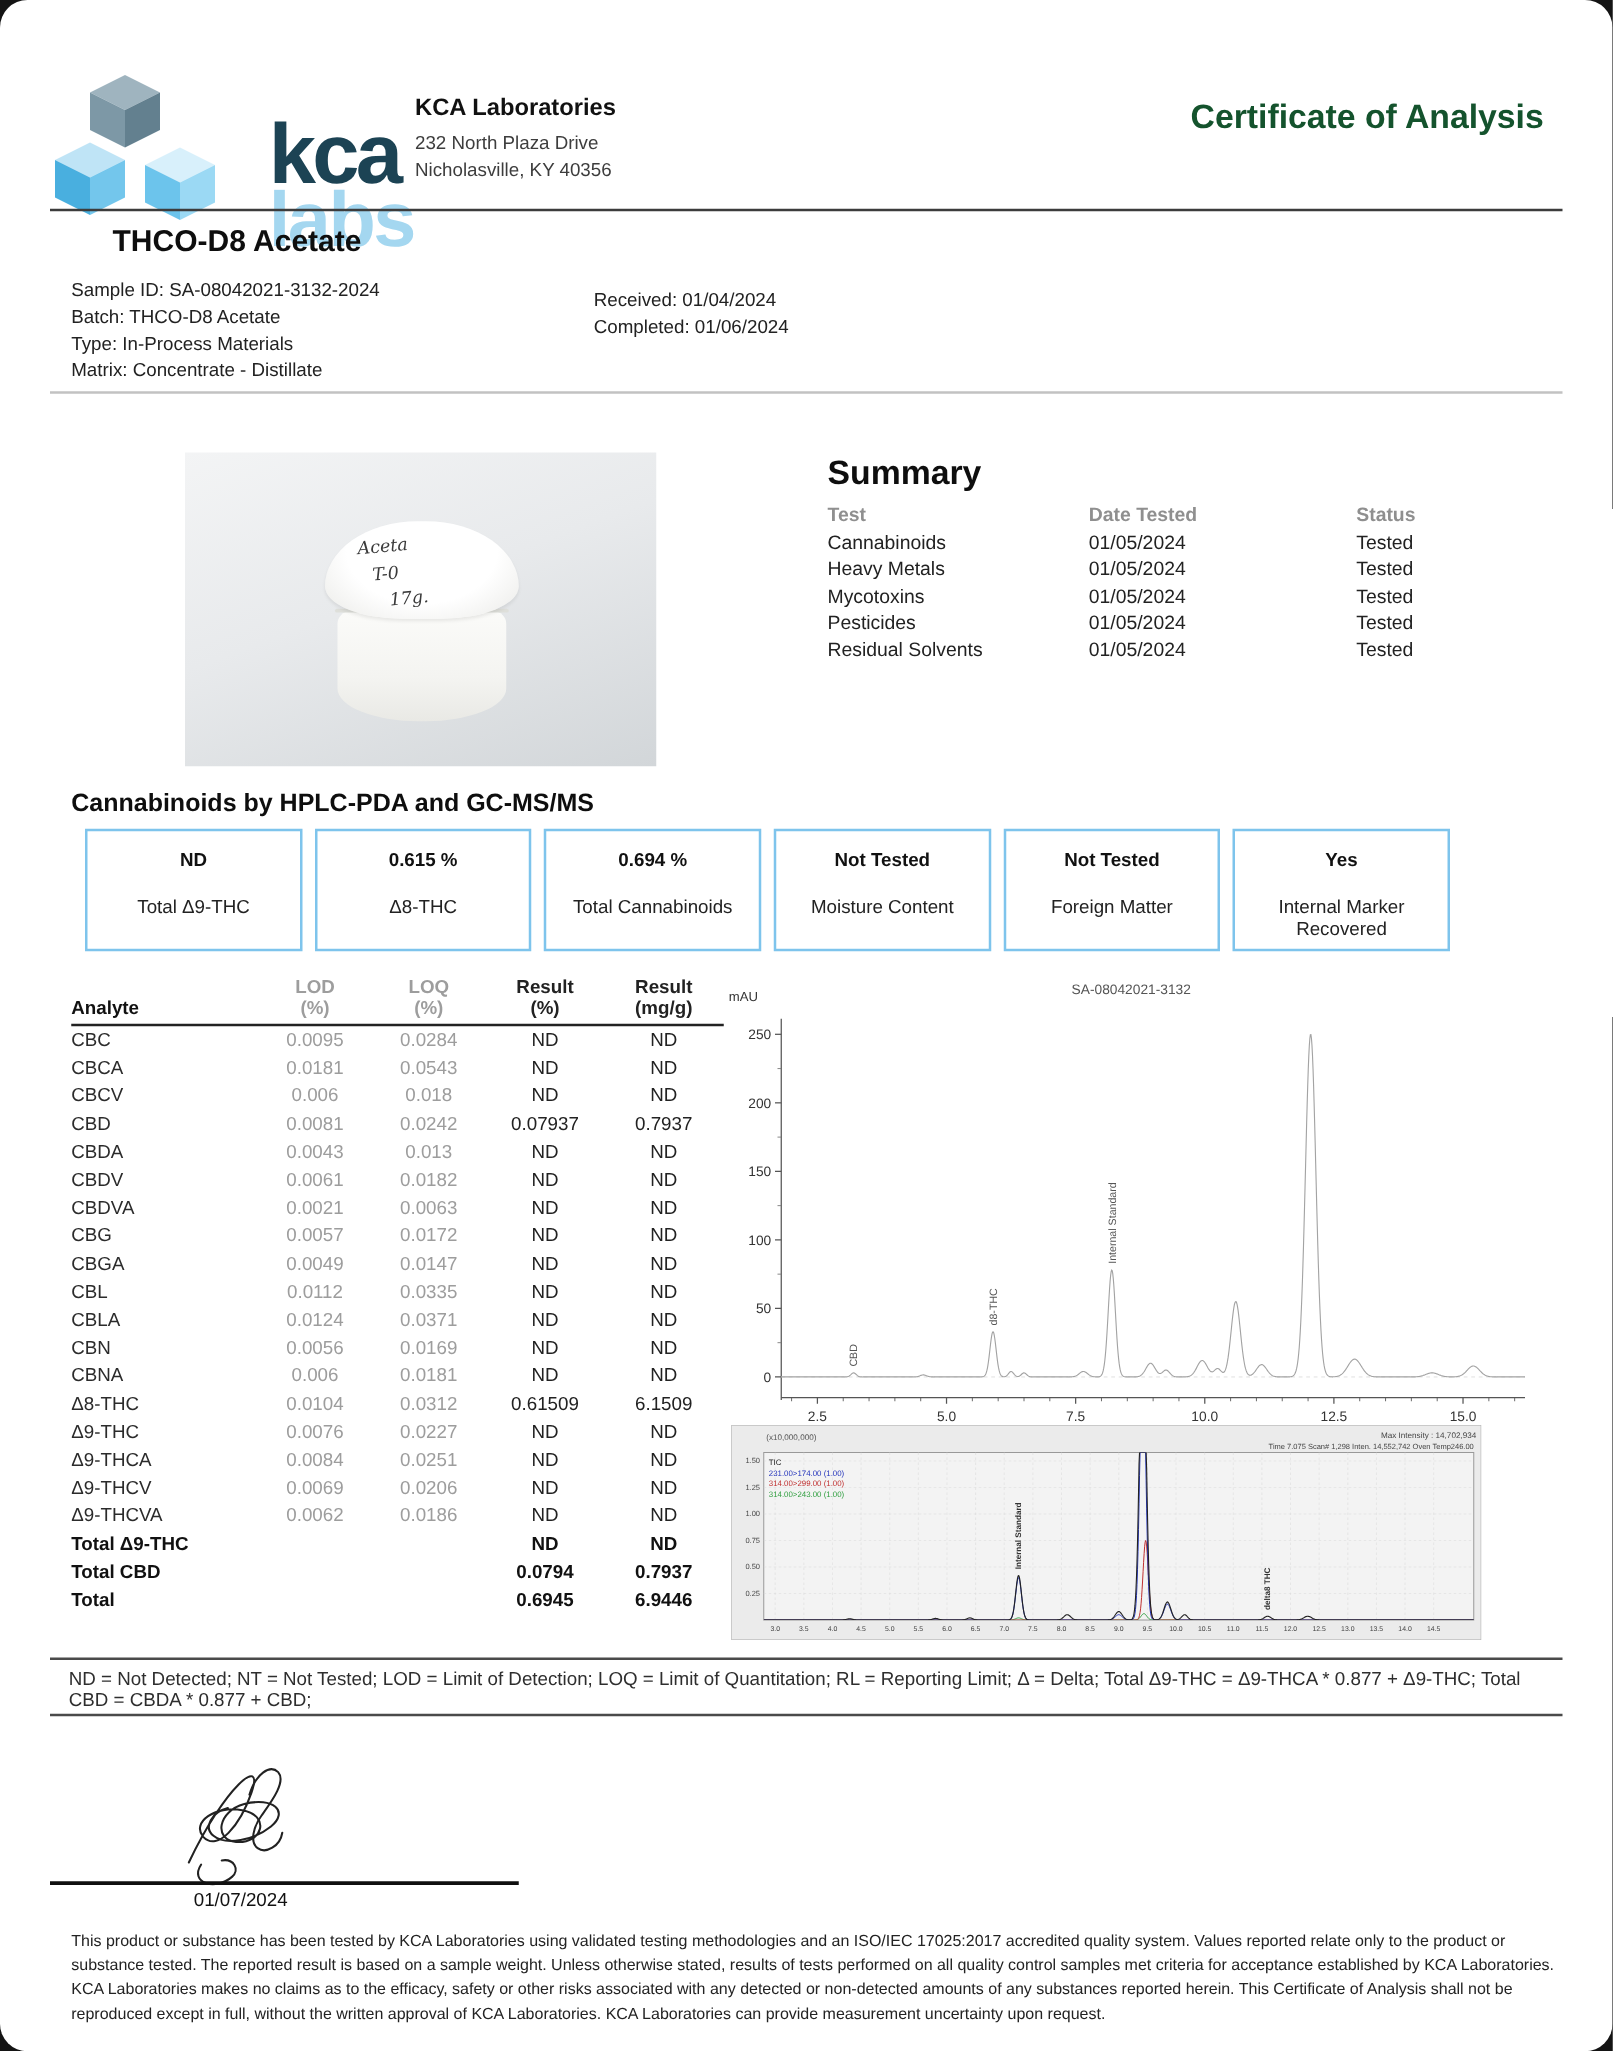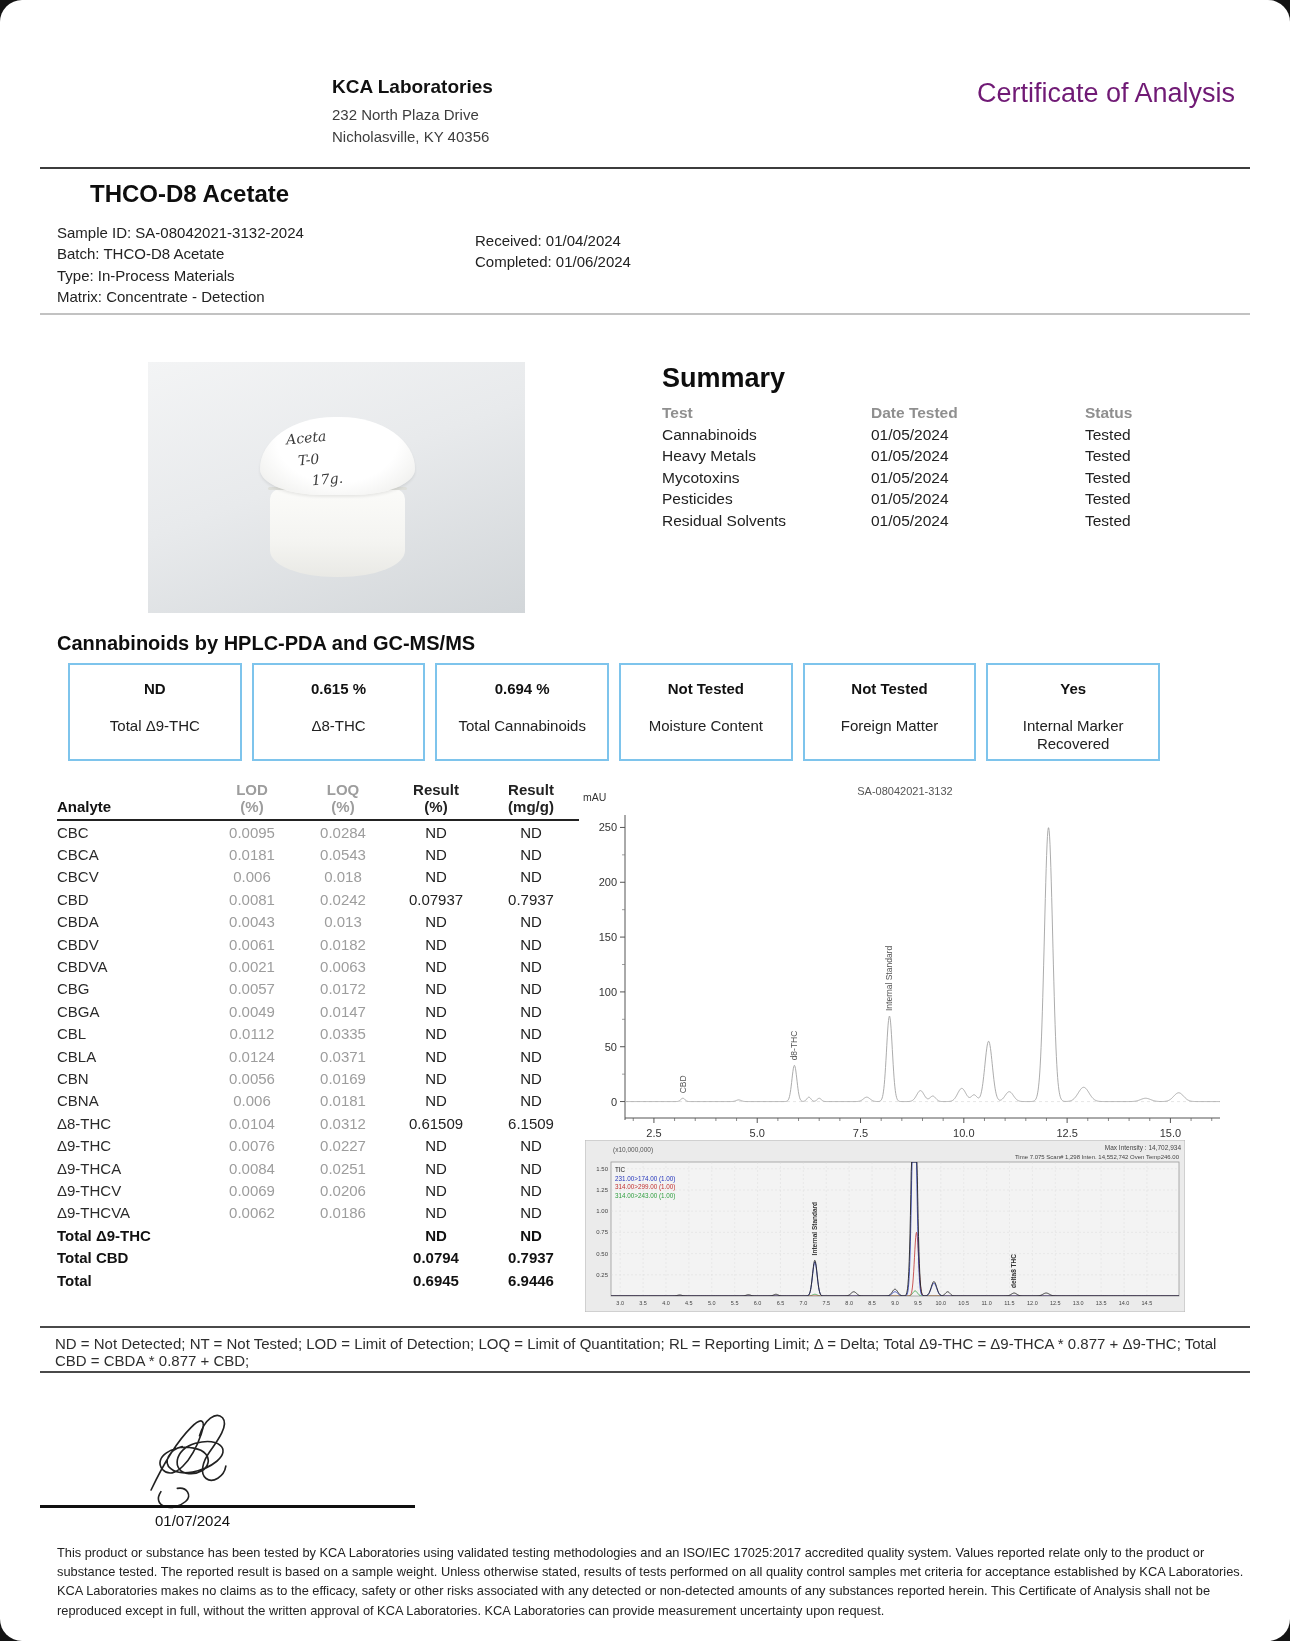--- a/index.html
+++ b/index.html
@@ -6,21 +6,21 @@
   .page{position:relative;width:1290px;height:1641px;background:#fff;border-radius:22px;
         overflow:hidden;font-family:"Liberation Sans",sans-serif;color:#222;margin:0 auto;}
   
   .logo{position:absolute;left:40px;top:52px;width:300px;height:118px;}
   .logo-text{position:absolute;left:175px;top:44px;line-height:0.82;}
   .logo-kca{font-size:68px;font-weight:bold;letter-spacing:-3px;color:#1c4354;}
   .logo-labs{font-size:62px;font-weight:bold;letter-spacing:-2px;color:#a4d7f0;}
   .labinfo{position:absolute;left:332px;top:76px;}
   .labinfo .name{font-size:19px;font-weight:bold;color:#111;margin-bottom:6px;}
   .labinfo .addr{font-size:15px;color:#3d3d3d;line-height:1.45;}
-  .coa-title{position:absolute;right:55px;top:78px;font-size:27px;font-weight:normal;color:#701a75;}
+  .coa-title{position:absolute;right:55px;top:78px;font-size:27px;font-weight:bold;color:#14532d;}
   .rule1{position:absolute;left:40px;right:40px;top:167px;height:2px;background:#3c3c3c;}
   .prod-title{position:absolute;left:57px;top:180px;font-size:24px;font-weight:bold;color:#0e0e0e;margin-left:33px;}
   .sample-info{position:absolute;left:57px;top:222px;font-size:15px;color:#222;line-height:1.42;}
   .recv-info{position:absolute;left:475px;top:230px;font-size:15px;color:#222;line-height:1.42;}
   .rule2{position:absolute;left:40px;right:40px;top:313px;height:2px;background:#c2c2c2;}
   
   .photo{position:absolute;left:148px;top:362px;width:377px;height:251px;
          background:linear-gradient(160deg,#f3f4f5 0%,#e8eaec 45%,#d2d6d9 100%);overflow:hidden;}
   .jar{position:absolute;left:112px;top:55px;width:155px;height:160px;}
   .jar-lid{position:absolute;left:0;top:0;width:155px;height:78px;background:
@@ -68,36 +68,56 @@
   .sig{position:absolute;left:95px;top:1398px;}
   .sigline{position:absolute;left:40px;top:1505px;width:375px;height:3px;background:#101010;}
   .sigdate{position:absolute;left:155px;top:1512px;font-size:15px;color:#111;}
   .disclaimer{position:absolute;left:57px;right:45px;top:1543px;font-size:12.8px;color:#232323;line-height:1.5;}
 </style>
 </head>
 <body>
 
 <div class="page">
 
+  <div class="logo">
+    <svg width="170" height="128" viewBox="0 0 170 128">
+
+      <polygon points="60,8 88,22 60,36 32,22" fill="#9fb4bf"></polygon>
+      <polygon points="32,22 60,36 60,66 32,52" fill="#7d98a6"></polygon>
+      <polygon points="88,22 60,36 60,66 88,52" fill="#63808f"></polygon>
+
+      <polygon points="32,62 60,76 32,90 4,76" fill="#bfe4f6"></polygon>
+      <polygon points="4,76 32,90 32,120 4,106" fill="#49afdf"></polygon>
+      <polygon points="60,76 32,90 32,120 60,106" fill="#73c6ec"></polygon>
+
+      <polygon points="104,66 132,80 104,94 76,80" fill="#d8f0fb"></polygon>
+      <polygon points="76,80 104,94 104,124 76,110" fill="#6cc4ec"></polygon>
+      <polygon points="132,80 104,94 104,124 132,110" fill="#9bd9f4"></polygon>
+    </svg>
+    <div class="logo-text">
+      <div class="logo-kca">kca</div>
+      <div class="logo-labs">labs</div>
+    </div>
+  </div>
   <div class="labinfo">
     <div class="name">KCA Laboratories</div>
     <div class="addr">
       <div>232 North Plaza Drive</div>
       <div>Nicholasville, KY 40356</div>
     </div>
   </div>
   <div class="coa-title">Certificate of Analysis</div>
   <div class="rule1"></div>
 
   <div class="prod-title">THCO-D8 Acetate</div>
   <div class="sample-info">
     <div>Sample ID: SA-08042021-3132-2024</div>
     <div>Batch: THCO-D8 Acetate</div>
     <div>Type: In-Process Materials</div>
-    <div>Matrix: Concentrate - Detection</div>
+    <div>Matrix: Concentrate - Distillate</div>
   </div>
   <div class="recv-info">
     <div>Received: 01/04/2024</div>
     <div>Completed: 01/06/2024</div>
   </div>
   <div class="rule2"></div>
 
   <div class="photo">
     <div class="jar">
       <div class="jar-body"></div>

